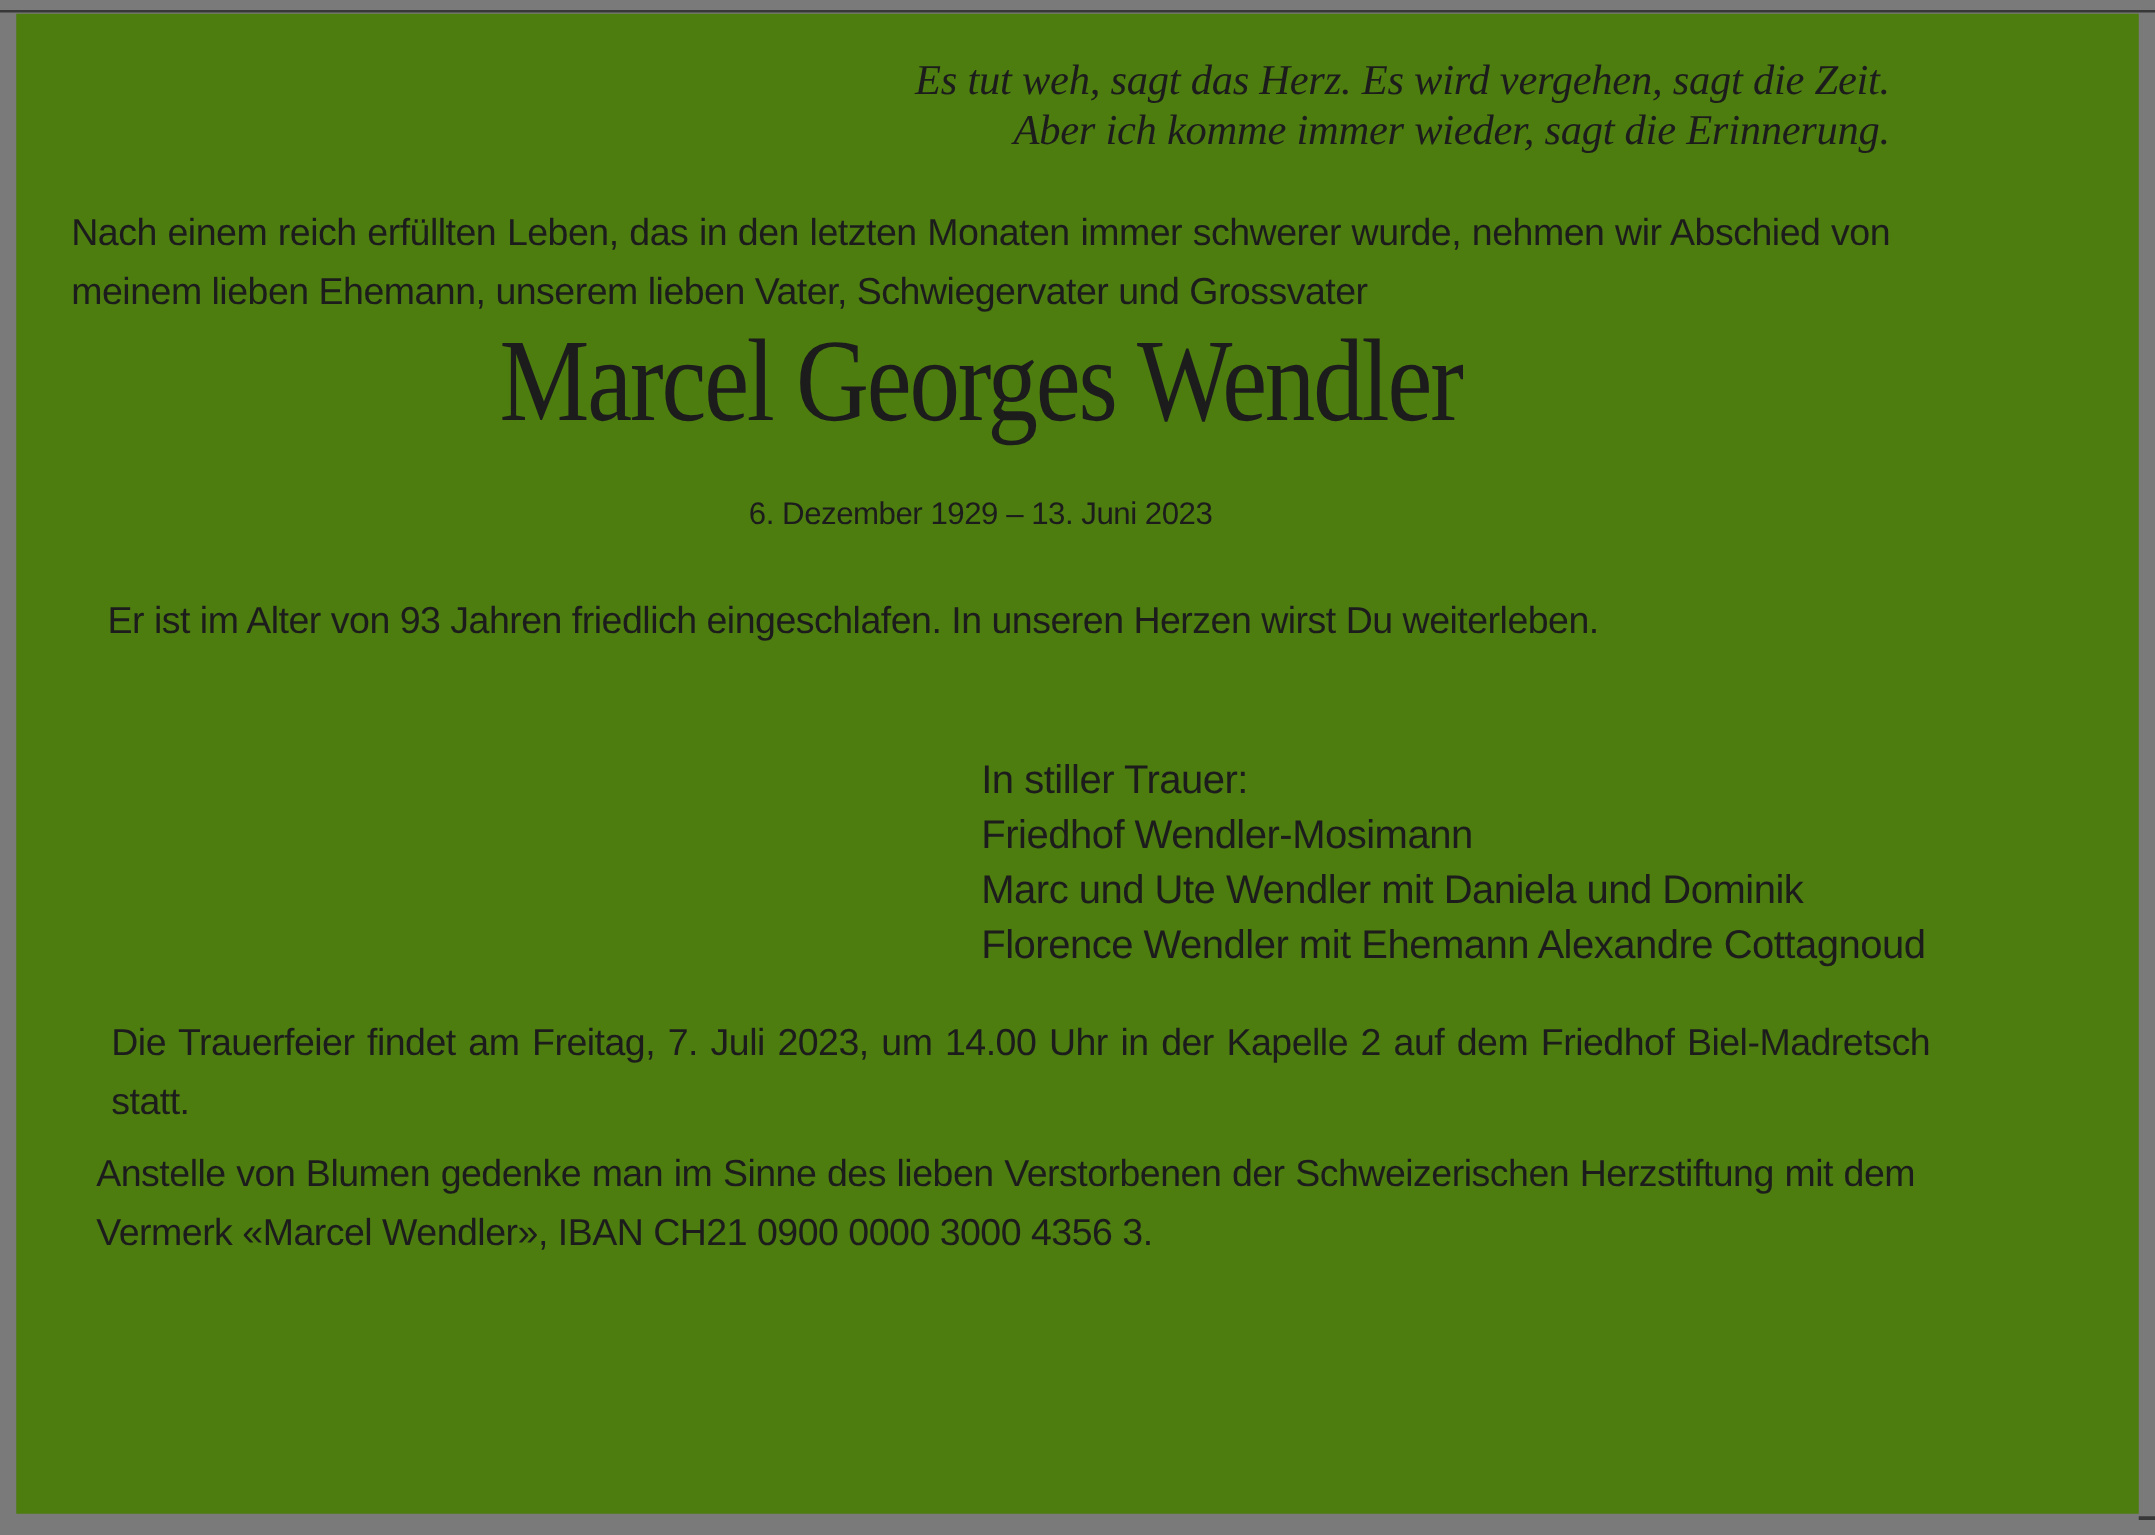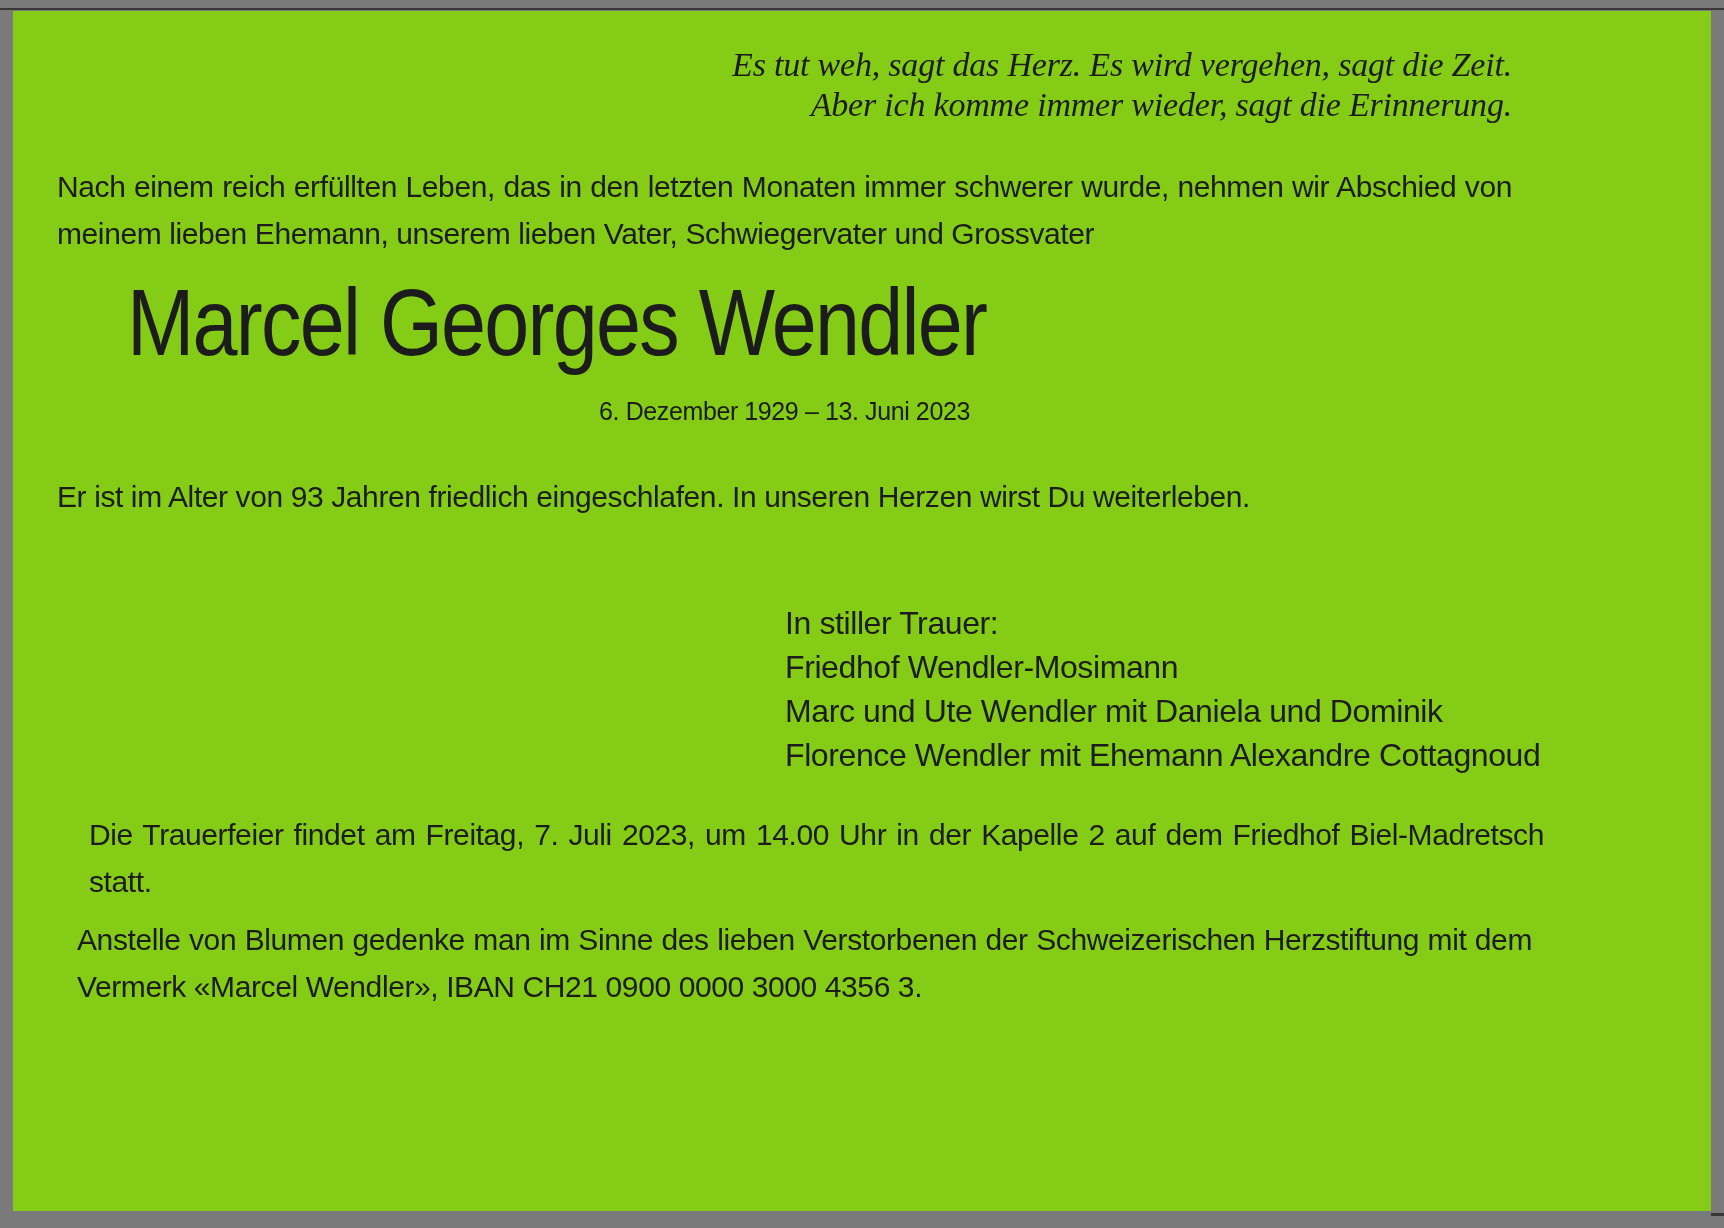--- a/index.html
+++ b/index.html
@@ -15,21 +15,21 @@
     background:#383838;
   }
   .viewer-corner-line{
     position:absolute;top:1213px;right:0;width:13px;height:3px;
     background:#383838;
   }
   .card{
     position:absolute;
     left:13px;top:11px;
     width:1698px;height:1200px;
-    background:#84cc16;
+    background:#4d7c0f;
     color:#1c1c1c;
   }
   .content{
     position:absolute;
     left:44px;top:0;
     width:1455px;height:100%;
   }
   .block{position:absolute;left:0;width:1455px;}
   .epigraph{
     top:34px;
@@ -44,39 +44,40 @@
     font-size:30px;
     line-height:47px;
     letter-spacing:-0.4px;
   }
   .justified{
     text-align:justify;
     text-align-last:left;
   }
   .intro{top:152px;}
   .deceased-name{
-    top:258px;
-    font-family:Liberation Sans, sans-serif;
+    top:240px;
+    text-align:center;
+    font-family:Liberation Serif, serif;
     font-size:94px;
     line-height:108px;
     white-space:nowrap;
   }
   .deceased-name span{
     display:inline-block;
     transform:scaleX(0.86);
     transform-origin:center;
     letter-spacing:-2px;
   }
   .life-dates{
     top:386px;
     text-align:center;
     font-size:25px;
     letter-spacing:-0.4px;
   }
-  .passing{top:462px;}
+  .passing{top:462px;margin-left:29px;}
   .mourners{
     top:590px;
     left:728px;
     width:740px;
     font-size:32px;
     line-height:44px;
     letter-spacing:-0.4px;
   }
   .mourners div{white-space:nowrap;}
   .service{top:800px;margin-left:32px;}

